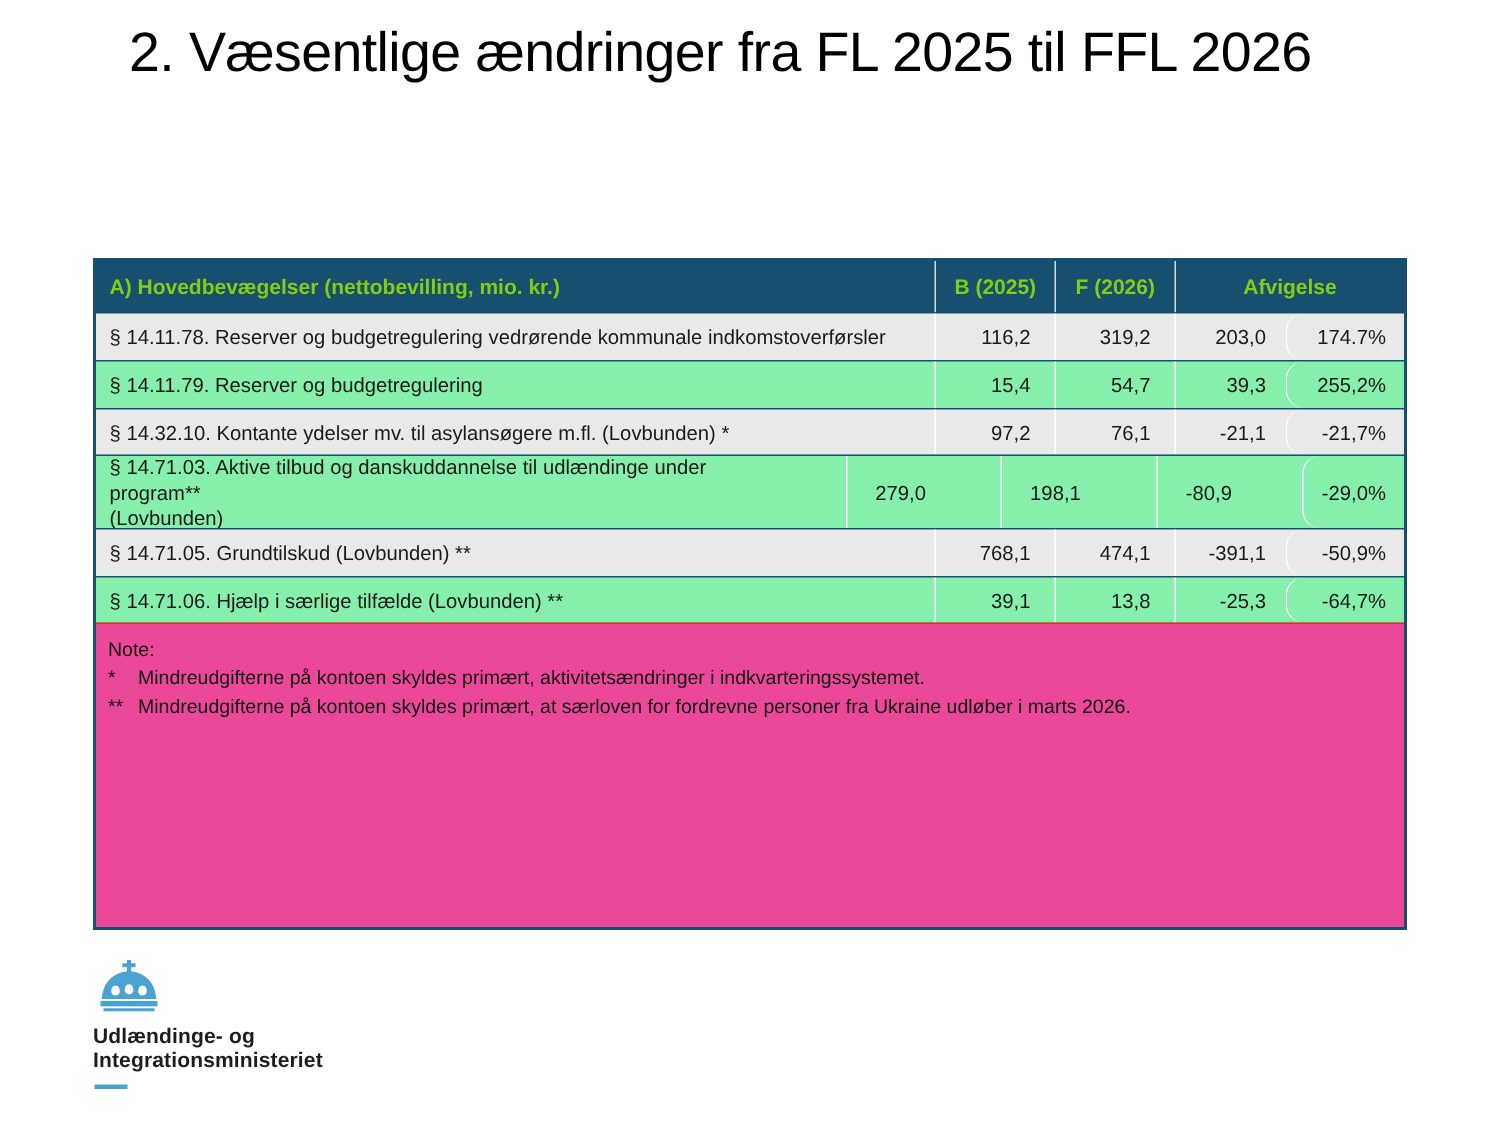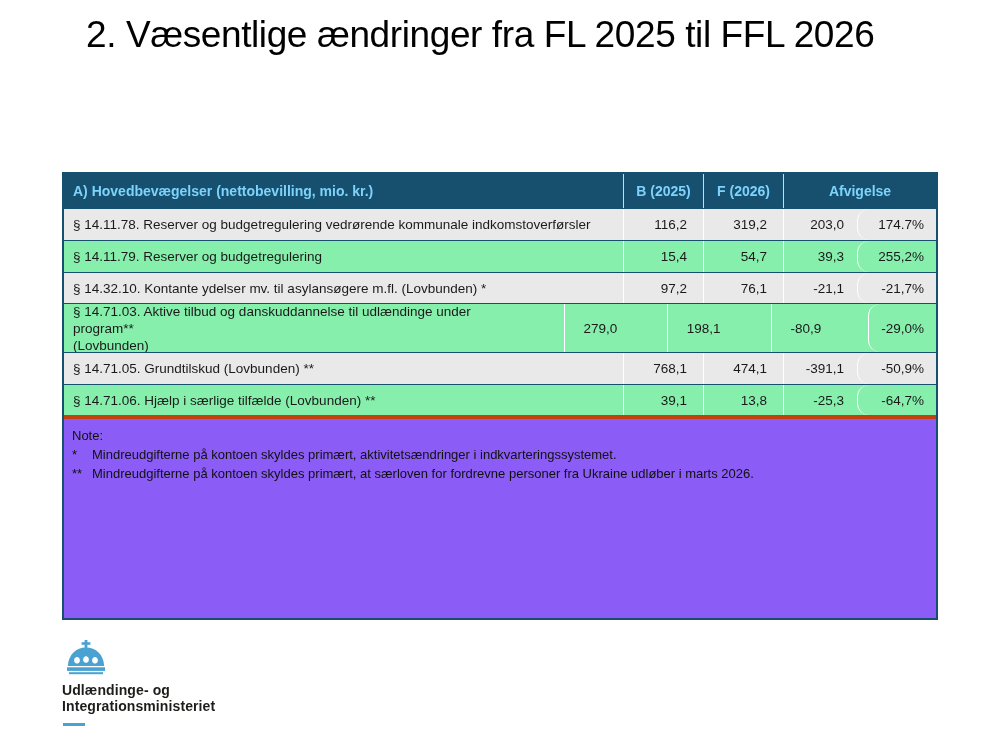--- a/index.html
+++ b/index.html
@@ -14,21 +14,21 @@
     letter-spacing:-0.4px;
     margin-left:17px;
   }
   
   .tblock{
     position:absolute;left:62px;top:172px;width:876px;height:448px;
     border:2px solid #17506E;box-sizing:border-box;
     display:flex;flex-direction:column;background:#fff;
   }
   .thead{
-    display:flex;height:34px;flex:none;background:#17506E;color:#7dd3fc;
+    display:flex;height:34px;flex:none;background:#17506E;color:#84cc16;
     font-weight:bold;font-size:14px;align-items:center;
   }
   .thead .c{height:100%;display:flex;align-items:center;box-sizing:border-box;}
   .c{box-sizing:border-box;}
   .c.lbl{width:559px;padding-left:9px;padding-right:6px;}
   .c.nb{width:80px;justify-content:flex-end;padding-right:16px;}
   .c.nf{width:80px;justify-content:flex-end;padding-right:16px;}
   .c.na{width:74px;justify-content:flex-end;padding-right:13px;text-align:center;}
   .c.np{width:79px;justify-content:flex-end;padding-right:12px;border-radius:12px;}
   .thead .hc-afv{width:153px;justify-content:center;padding:0;}
@@ -38,21 +38,21 @@
     font-size:13.5px;align-items:stretch;background:#86efac;
   }
   .trow.shade{background:#E9E9E9;}
   .trow .c{display:flex;align-items:center;}
   .trow .c.lbl{white-space:pre-line;line-height:17px;}
   .trow .vsep{border-left:1px solid #ffffff;}
   .h31{height:31px;} .h30{height:30px;} .h48{height:48px;gap:34px;}
   .num{font-variant-numeric:tabular-nums;}
   
   .note{
-    flex:1;border-top:4px solid #c2410c;background:#8b5cf6;
+    flex:1;border-top:1px solid #c2410c;background:#ec4899;
     padding:7px 10px 16px 8px;font-size:13px;line-height:19px;color:#111;
   }
   .note-item{display:flex;}
   .note-item .marker{width:20px;flex:none;}
   .note-item .ntext{flex:1;}
   
   .logo{position:absolute;left:62px;top:640px;width:200px;}
   .crown{display:block;margin-left:2px;}
   .ministry{
     margin-top:6px;font-size:14px;font-weight:bold;line-height:15.5px;

